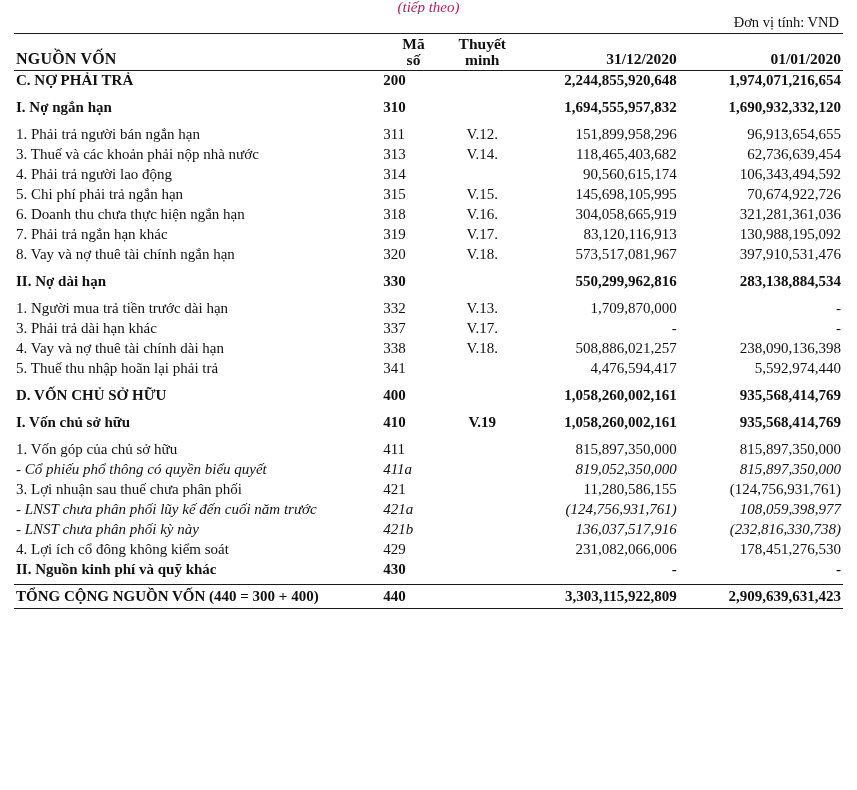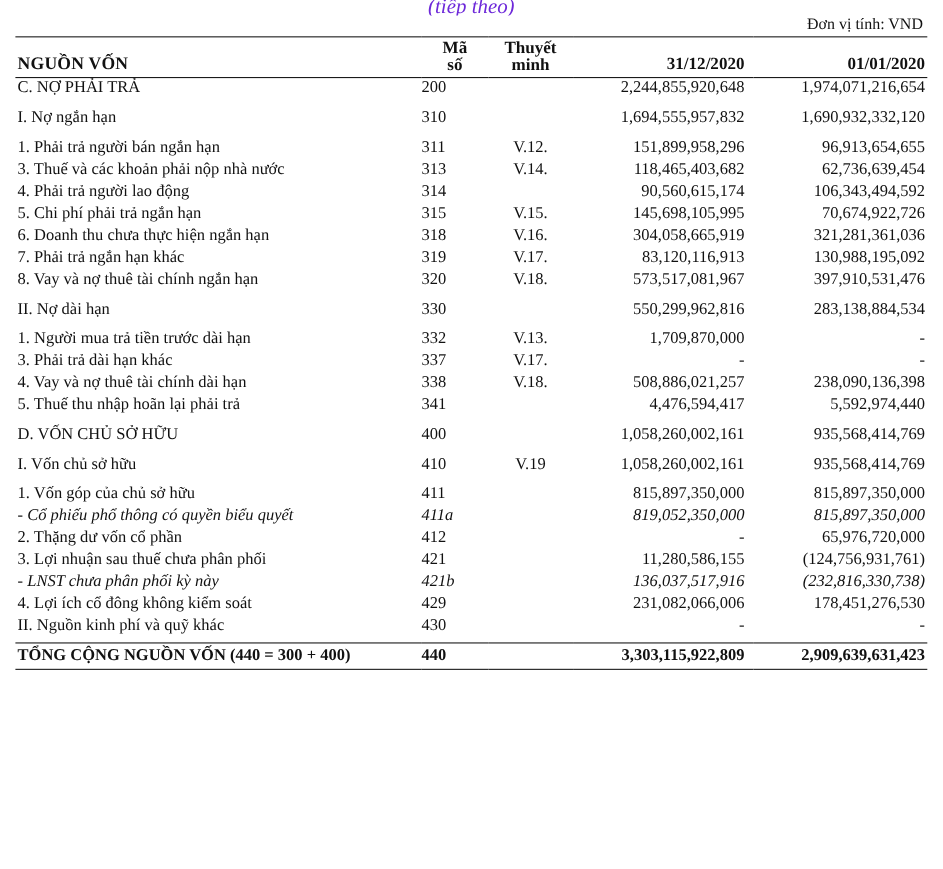--- a/index.html
+++ b/index.html
@@ -18,22 +18,22 @@
   .page {
     position: relative;
     width: 857px;
     height: 790px;
     box-sizing: border-box;
     padding: 0 14px;
   }
   .cont-note {
     text-align: center;
     font-style: italic;
-    font-size: 19px;
-    color: #6d28d9;
+    font-size: 15px;
+    color: #be185d;
     margin: 0;
     padding-top: 0px;
     height: 14px;
     line-height: 14px;
     overflow: hidden;
   }
   .unit-line {
     text-align: right;
     font-size: 14.5px;
     padding-right: 4px;
@@ -66,21 +66,21 @@
   .rule-top td {
     border-top: 1.3px solid #1a1a1a;
     height: 0;
     padding: 0 !important;
   }
   .rule-head td {
     border-bottom: 1.3px solid #1a1a1a;
     height: 0;
     padding: 0 !important;
   }
-  .bold td { font-weight: normal; }
+  .bold td { font-weight: bold; }
   .ital td { font-style: italic; }
   .spacer td { height: 7px; padding: 0 !important; }
   .small-gap td { height: 4px; padding: 0 !important; }
   .total-row td {
     font-weight: bold;
     border-top: 1.3px solid #1a1a1a;
     border-bottom: 1.3px solid #1a1a1a;
     padding-top: 3px !important;
     padding-bottom: 3px !important;
   }
@@ -268,32 +268,32 @@
           <td class="col-val2">815,897,350,000</td>
         </tr>
         <tr class="ital">
           <td class="col-label wrap-label">- Cổ phiếu phổ thông có quyền biểu quyết</td>
           <td class="col-code">411a</td>
           <td class="col-note"></td>
           <td class="col-val">819,052,350,000</td>
           <td class="col-val2">815,897,350,000</td>
         </tr>
         <tr>
-          <td class="col-label wrap-label">2. Thặng dư vốn cổ phần</td>
-          <td class="col-code">412</td>
-          <td class="col-note"></td>
-          <td class="col-val">-</td>
-          <td class="col-val2">65,976,720,000</td>
-        </tr>
-        <tr>
           <td class="col-label wrap-label">3. Lợi nhuận sau thuế chưa phân phối</td>
           <td class="col-code">421</td>
           <td class="col-note"></td>
           <td class="col-val">11,280,586,155</td>
           <td class="col-val2">(124,756,931,761)</td>
+        </tr>
+        <tr class="ital">
+          <td class="col-label wrap-label">- LNST chưa phân phối lũy kế đến cuối năm trước</td>
+          <td class="col-code">421a</td>
+          <td class="col-note"></td>
+          <td class="col-val">(124,756,931,761)</td>
+          <td class="col-val2">108,059,398,977</td>
         </tr>
         <tr class="ital">
           <td class="col-label wrap-label">- LNST chưa phân phối kỳ này</td>
           <td class="col-code">421b</td>
           <td class="col-note"></td>
           <td class="col-val">136,037,517,916</td>
           <td class="col-val2">(232,816,330,738)</td>
         </tr>
         <tr>
           <td class="col-label wrap-label">4. Lợi ích cổ đông không kiểm soát</td>

